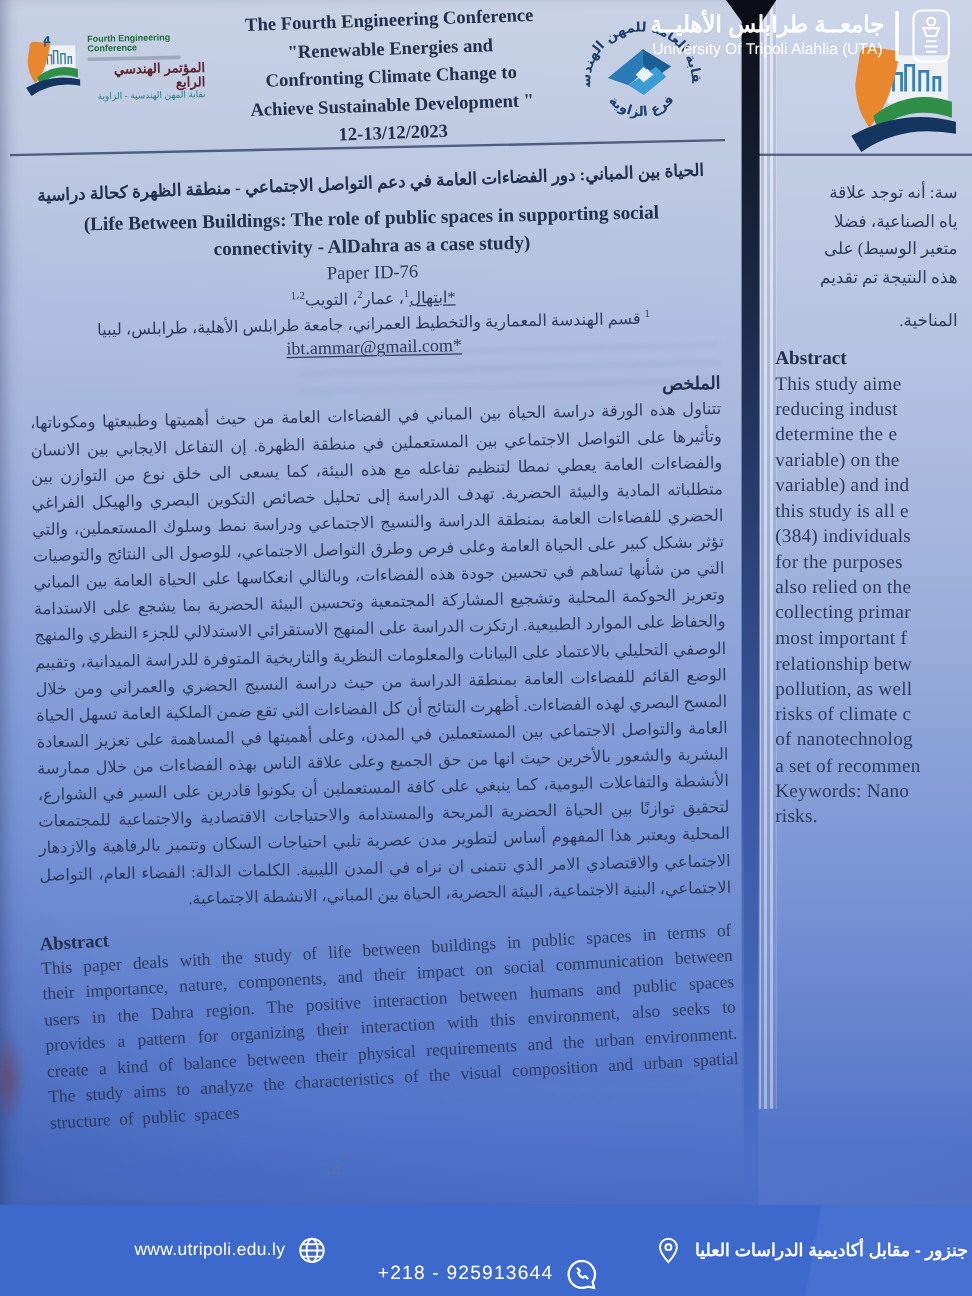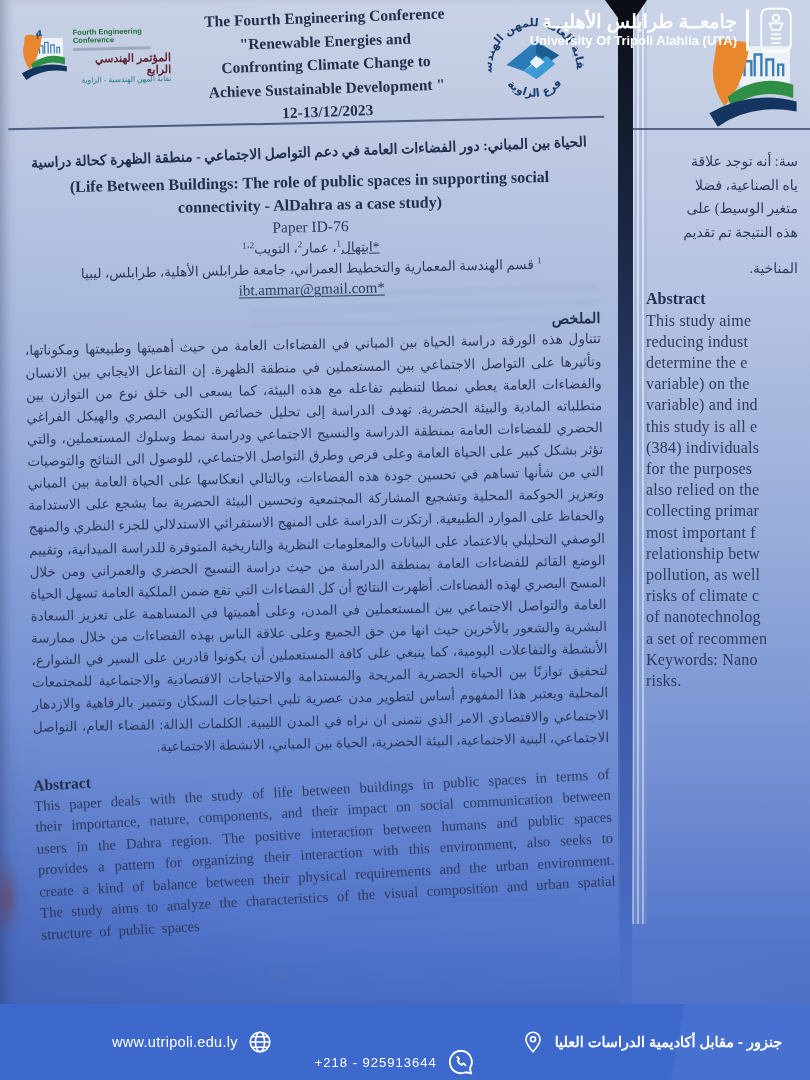--- a/index.html
+++ b/index.html
@@ -63,32 +63,32 @@
   .rp-content{position:absolute;left:14px;top:150px;right:0;}
   .rp-ar{direction:rtl;width:152px;text-align:right;font-size:14px;line-height:23.5px;color:#2d3a5c;}
   .rp-ar div{white-space:nowrap;}
   .rp-mana{margin-top:13px;}
   .rp-abs-h{margin-top:9px;font-weight:bold;font-size:16px;color:#22304e;}
   .rp-en{margin-top:2px;font-size:16px;line-height:21.2px;letter-spacing:.2px;color:#2d3a5c;}
   .rp-en div{white-space:nowrap;}
   
   .uta{position:absolute;top:6px;right:16px;z-index:40;display:flex;align-items:center;gap:9px;
     font-family:"Liberation Sans",sans-serif;color:#fff;}
-  .uta-text{text-align:right;line-height:1.15;}
+  .uta-text{text-align:center;line-height:1.15;}
   .uta-ar{font-weight:bold;font-size:19px;direction:rtl;}
-  .uta-en{font-weight:bold;font-size:13px;margin-top:2px;}
+  .uta-en{font-weight:normal;font-size:13px;margin-top:2px;}
   .uta-bar{width:3px;height:42px;background:#fff;border-radius:2px;}
   
   footer{position:absolute;left:0;bottom:0;width:810px;height:76px;background:#3d69cd;z-index:30;
     display:flex;align-items:center;font-family:"Liberation Sans",sans-serif;color:#fff;}
   footer::after{content:'';position:absolute;right:0;top:0;width:220px;height:100%;
     background:linear-gradient(100deg,transparent 40%,rgba(255,255,255,.05) 41%);}
   .fgroup{display:flex;align-items:center;gap:9px;}
   .fg-site{margin-left:112px;font-size:14.5px;letter-spacing:.3px;}
-  .fg-phone{margin-left:42px;font-size:13px;letter-spacing:1px;margin-top:40px;}
+  .fg-phone{margin-left:42px;font-size:16px;letter-spacing:1px;margin-top:40px;}
   .fg-addr{margin-left:44px;font-size:14.5px;font-weight:bold;direction:rtl;flex-direction:row;}
   .ficon{width:26px;height:26px;flex:none;}
   .fg-phone .ficon{width:30px;height:30px;}
   svg text{font-family:"DejaVu Sans",sans-serif;}
 </style>
 </head>
 <body>
 
 <div class="stage">
   <div class="book">

